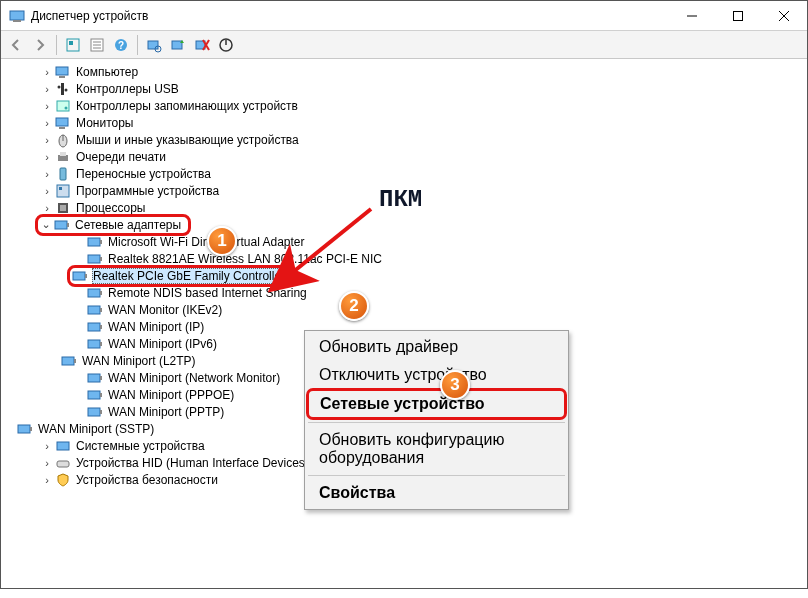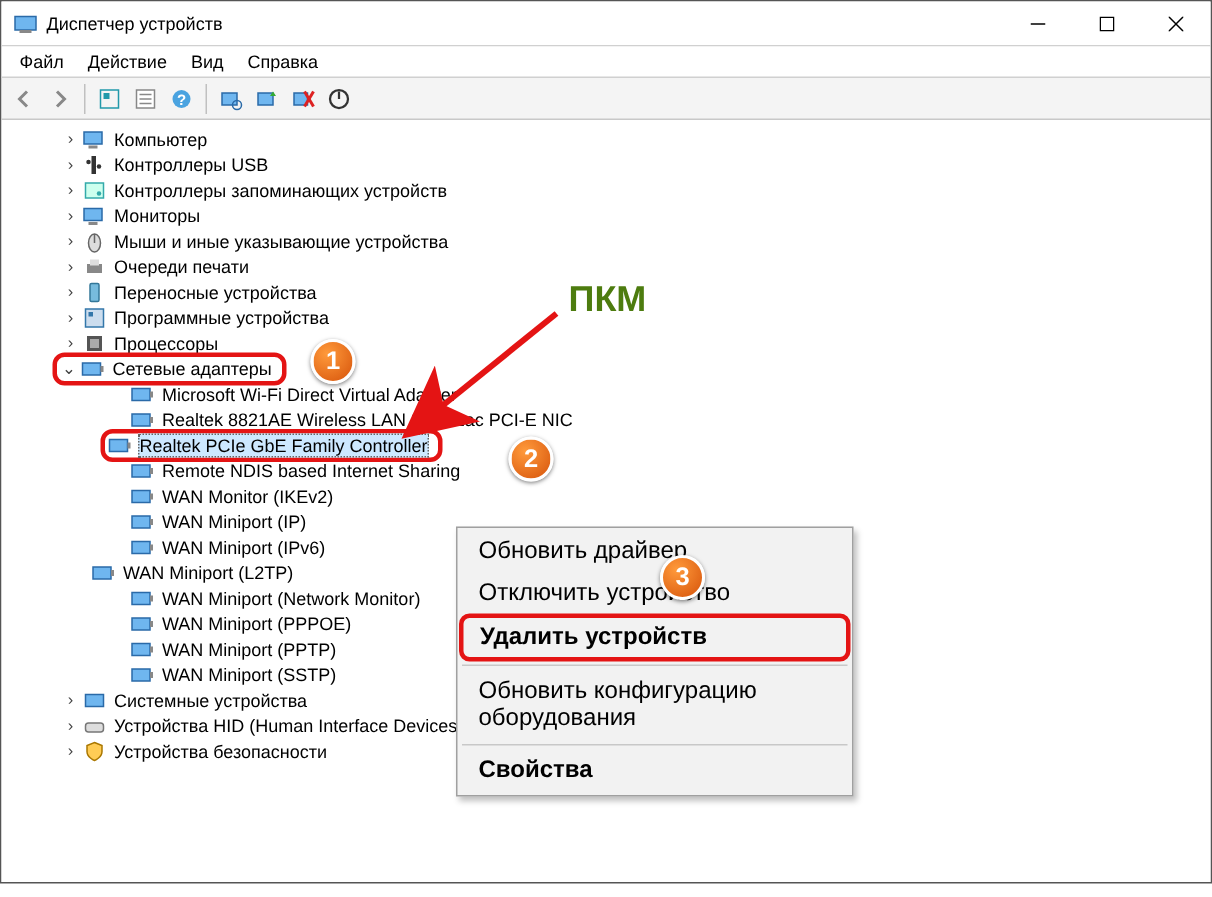--- a/index.html
+++ b/index.html
@@ -38,21 +38,21 @@
 
 .ctxmenu { position:absolute; background:#f2f2f2; border:1px solid #a0a0a0; box-shadow: 2px 3px 4px rgba(0,0,0,.25); font-size:16px; padding:2px; width:265px; }
 .ctxitem { padding: 5px 12px; }
 .ctxsep { height:1px; background:#c8c8c8; margin: 3px 1px; }
 .ctx-red { border:3px solid #e41414; border-radius:7px; font-weight:bold; margin: -1px; padding:4px 11px; }
 
 
 .badge { position:absolute; width:30px; height:30px; border-radius:50%; background: radial-gradient(circle at 35% 30%, #ff9a3b, #d6530a); border:2px solid #fff; box-shadow:0 1px 3px rgba(0,0,0,.5); color:#fff; font-weight:bold; font-size:17px; display:flex; align-items:center; justify-content:center; }
 
 
-.anno-text { position:absolute; color:#4d7c0f; font-size:24px; font-weight:bold; font-family: Liberation Sans, sans-serif; }
+.anno-text { position:absolute; color:#0f172a; font-size:24px; font-weight:bold; font-family: Liberation Mono, monospace; }
 
 
 .overlay-svg { position:absolute; top:0; left:0; pointer-events:none; }
 
 
 svg { display:block; }
 
 
 .tree-inner { padding-top:2px; }
 </style>
@@ -82,26 +82,20 @@
         </div>
       <div class="win-btn close">
           <svg width="10" height="10">
             <line x1="0" y1="0" x2="10" y2="10" stroke="#000"></line>
             <line x1="10" y1="0" x2="0" y2="10" stroke="#000"></line>
           </svg>
         </div>
     </div>
   </div>
 
-  <div class="menubar">
-    <span>Файл</span>
-    <span>Действие</span>
-    <span>Вид</span>
-    <span>Справка</span>
-  </div>
 
   <div class="toolbar">
     <div class="tbtn">
       <svg width="16" height="16">
           <path d="M10 3 L5 8 L10 13" fill="none" stroke="#888" stroke-width="2"></path>
         </svg>
     </div>
     <div class="tbtn">
       <svg width="16" height="16">
           <path d="M6 3 L11 8 L6 13" fill="none" stroke="#888" stroke-width="2"></path>
@@ -371,21 +365,21 @@
           <div class="row" style="padding-left: 70px;">
             <span class="expander empty">›</span>
             <span class="node-icon">
               <svg width="16" height="16">
                 <rect x="1" y="4" width="12" height="8" fill="#6fb6ef" stroke="#2a6aa8"></rect>
                 <rect x="13" y="6" width="2" height="4" fill="#888"></rect>
               </svg>
             </span>
             <span class="label">WAN Miniport (PPTP)</span>
           </div>
-          <div class="row" style="padding-left: 70px;">
+          <div class="row" style="">
             <span class="expander empty">›</span>
             <span class="node-icon">
               <svg width="16" height="16">
                 <rect x="1" y="4" width="12" height="8" fill="#6fb6ef" stroke="#2a6aa8"></rect>
                 <rect x="13" y="6" width="2" height="4" fill="#888"></rect>
               </svg>
             </span>
             <span class="label">WAN Miniport (SSTP)</span>
           </div>
         </div>
@@ -418,21 +412,21 @@
             </span>
             <span class="label">Устройства безопасности</span>
           </div>
         </div>
 
     </div>
 
     <div class="ctxmenu" style="left:303px; top:271px;">
       <div class="ctxitem">Обновить драйвер</div>
       <div class="ctxitem">Отключить устройство</div>
-      <div class="ctxitem ctx-red">Удалить устройств</div>
+      <div class="ctxitem ctx-red">Сетевые устройство</div>
       <div class="ctxsep"></div>
       <div class="ctxitem">Обновить конфигурацию оборудования</div>
       <div class="ctxsep"></div>
       <div class="ctxitem" style="font-weight:bold;">Свойства</div>
     </div>
 
   </div>
 
   <svg class="overlay-svg" width="808" height="598">
     <defs>

